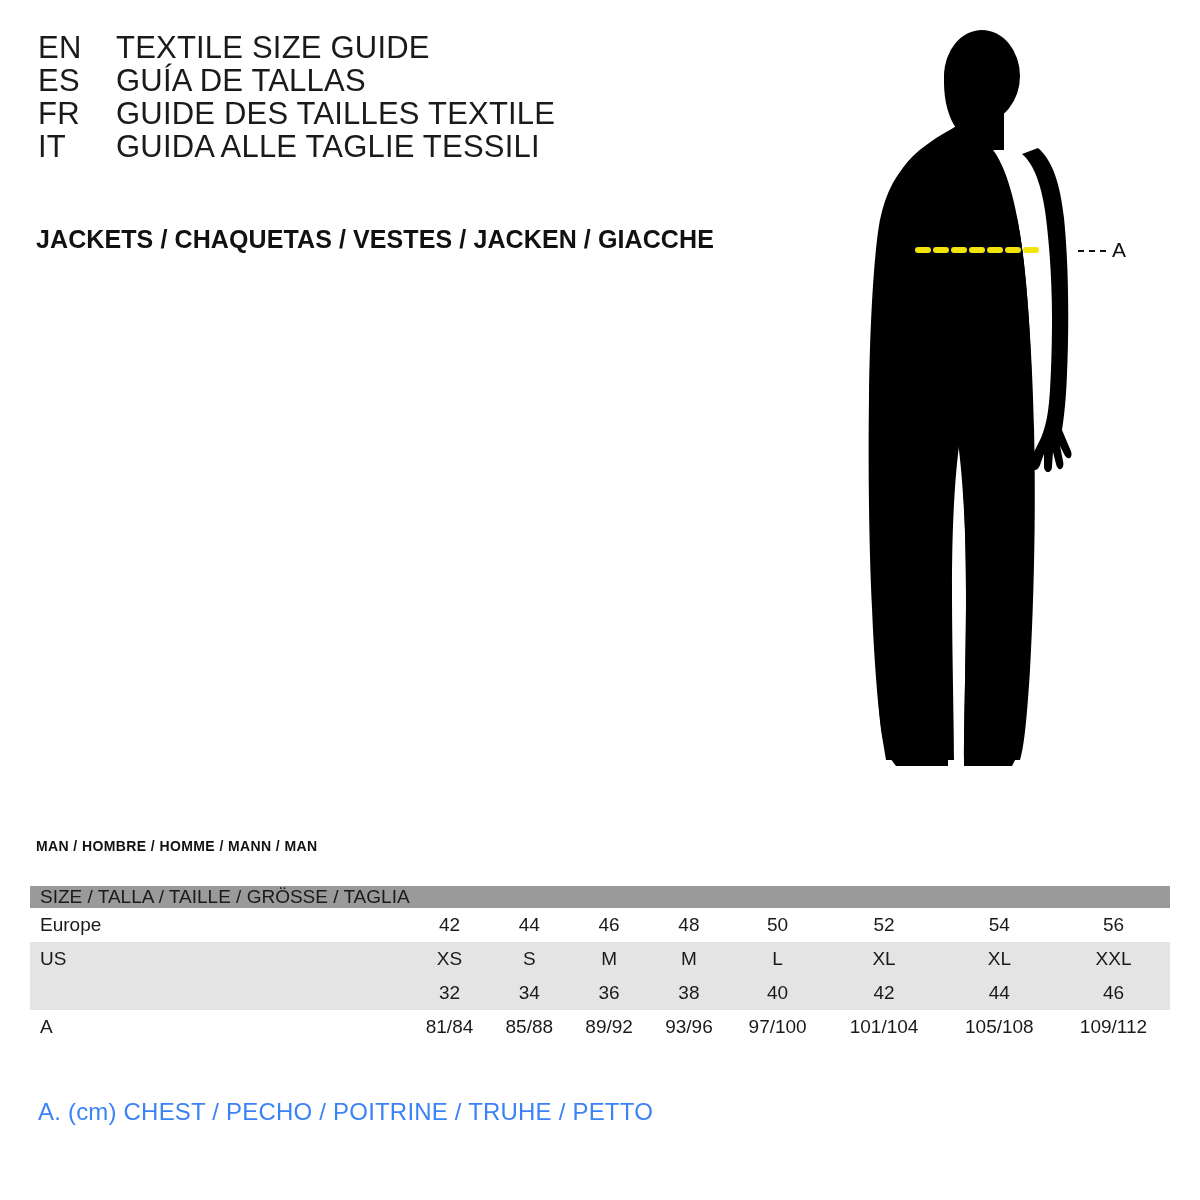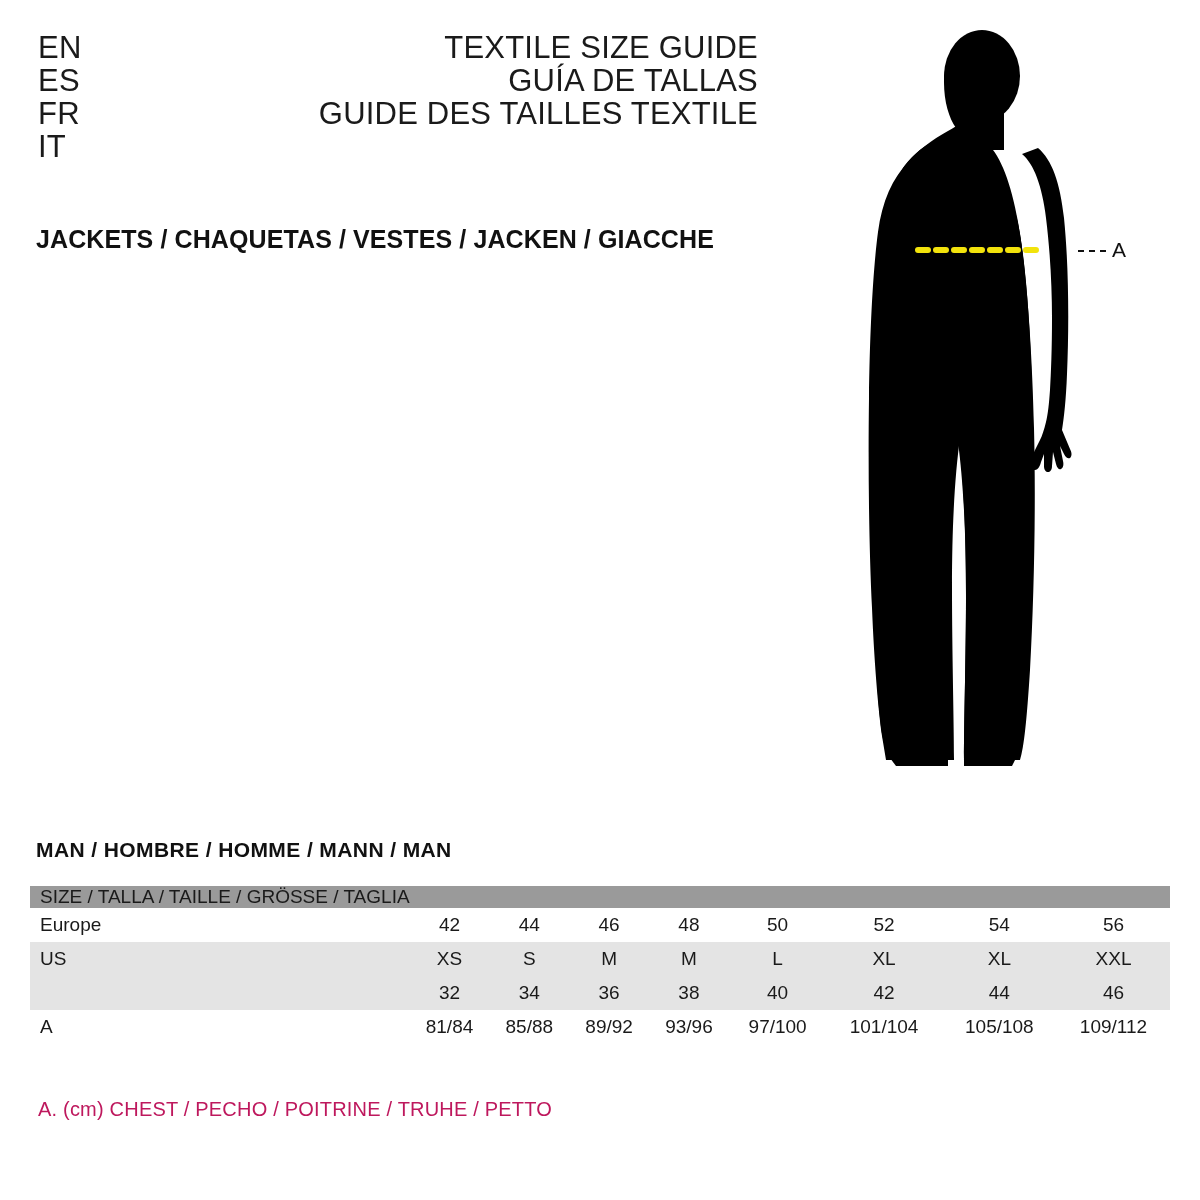--- a/index.html
+++ b/index.html
@@ -35,21 +35,20 @@
     font-size: 31px;
     letter-spacing: 0.2px;
     color: #1a1a1a;
   }
   .lang-code {
     width: 78px;
     flex: 0 0 78px;
   }
   .lang-text {
     flex: 1 1 auto;
-    text-align: right;
   }
 
   
   .categories {
     position: absolute;
     left: 36px;
     top: 222px;
     width: 760px;
   }
   .category-line {
@@ -85,21 +84,21 @@
     top: 232px;
     width: 28px;
     border-top: 2px dashed #111;
   }
 
   
   .table-title {
     position: absolute;
     left: 36px;
     top: 838px;
-    font-size: 21px;
+    font-size: 14px;
     font-weight: bold;
     letter-spacing: 0.4px;
     color: #111;
   }
   table.size-table {
     position: absolute;
     left: 30px;
     top: 886px;
     width: 1140px;
     border-collapse: collapse;
@@ -129,22 +128,22 @@
     margin-left: 8px;
   }
   tr.plain td {
     background: #ffffff;
   }
 
   .footnote {
     position: absolute;
     left: 38px;
     top: 1098px;
-    font-size: 20px;
-    color: #be185d;
+    font-size: 24px;
+    color: #3b82f6;
     letter-spacing: 0.2px;
   }
 </style>
 </head>
 <body>
 
 <div class="page">
 
   <div class="lang-block">
     <div class="lang-row">
@@ -154,20 +153,21 @@
     <div class="lang-row">
       <span class="lang-code">ES</span>
       <span class="lang-text">GUÍA DE TALLAS</span>
     </div>
     <div class="lang-row">
       <span class="lang-code">FR</span>
       <span class="lang-text">GUIDE DES TAILLES TEXTILE</span>
     </div>
     <div class="lang-row">
       <span class="lang-code">IT</span>
+      <span class="lang-text">GUIDA ALLE TAGLIE TESSILI</span>
     </div>
   </div>
 
   <div class="categories">
     <div class="category-line">JACKETS / CHAQUETAS / VESTES / JACKEN / GIACCHE</div>
   </div>
 
   <div class="figure-wrap">
     <svg width="340" height="770" viewBox="0 0 340 770">
       <path fill="#000000" d="

